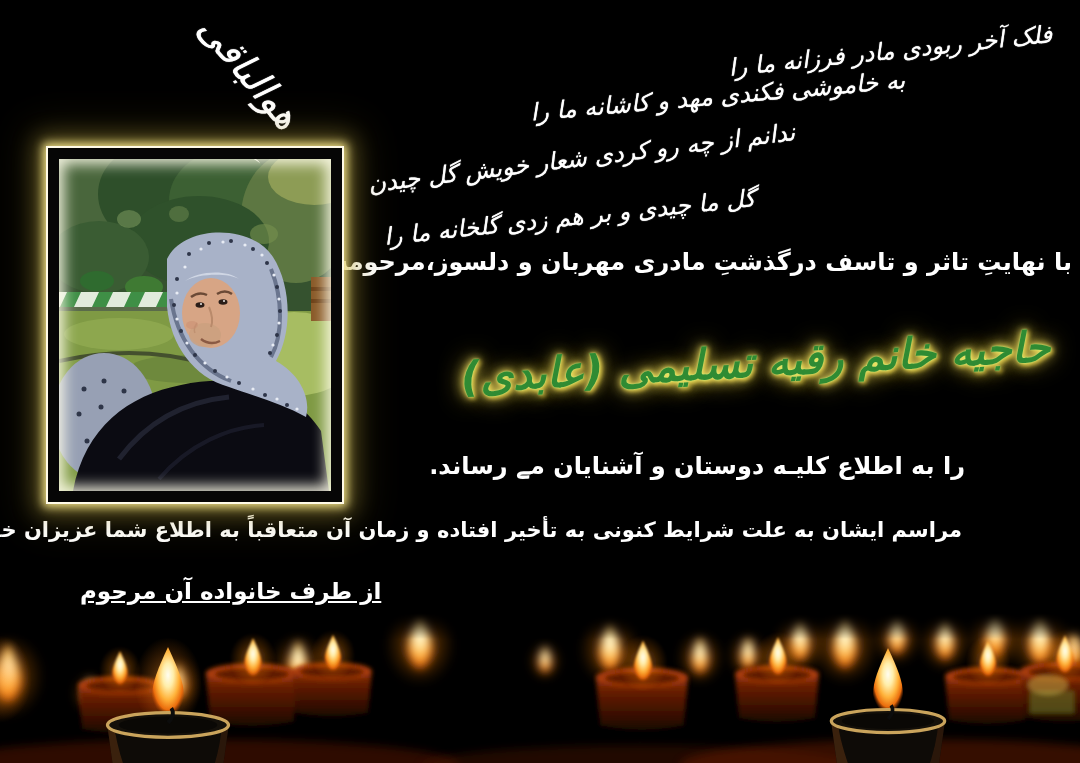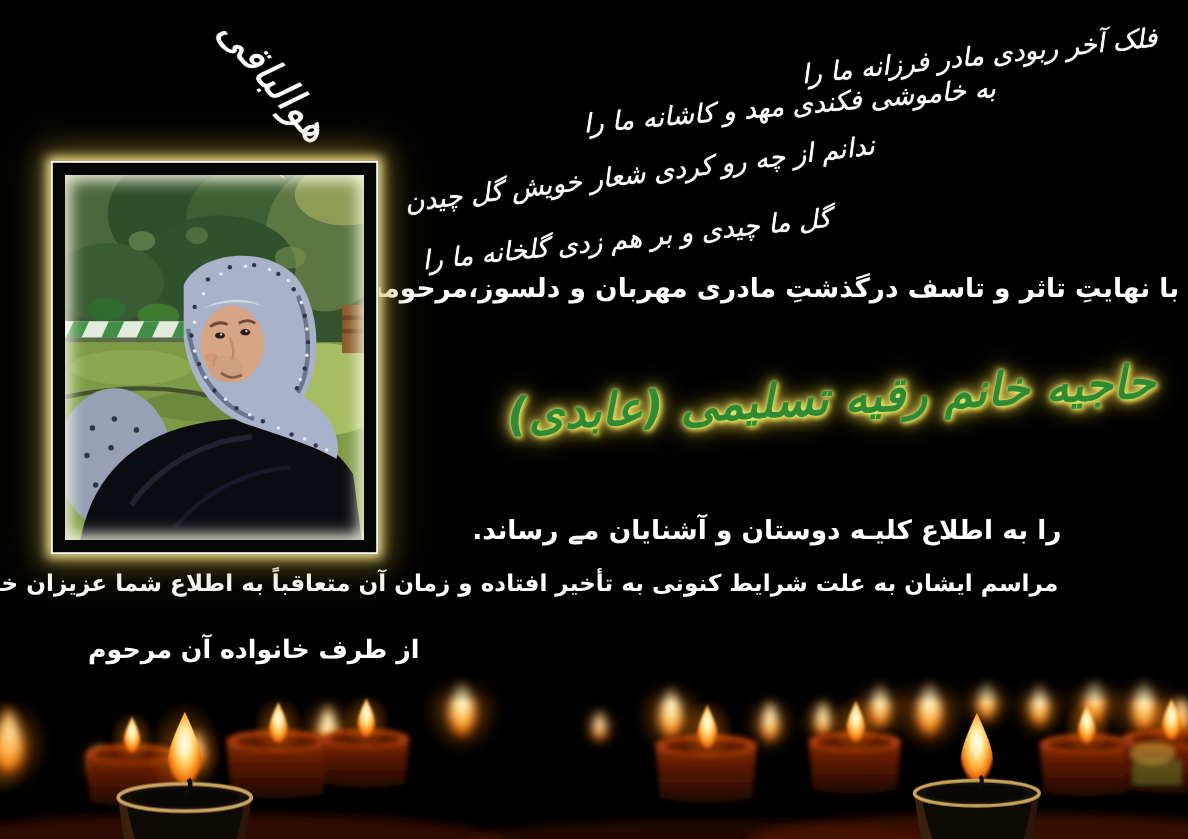--- a/index.html
+++ b/index.html
@@ -26,23 +26,23 @@
 
   .intro{right:8px;top:248px;font-size:24px;letter-spacing:-0.5px;}
 
   .deceased{
     right:30px;top:322px;font-size:42px;font-weight:bold;font-style:italic;
     color:#2f8b33;transform:rotate(-3deg);transform-origin:right center;
     text-shadow:0 0 2px #c6ef7a,0 0 7px #ffec6a,0 0 14px #ffec6a,
                 0 0 24px #e8c832,2px 2px 4px rgba(232,200,50,.7);
   }
 
-  .inform{left:515px;top:452px;width:450px;text-align:center;font-size:24px;margin-top:16px;}
+  .inform{left:515px;top:452px;width:450px;text-align:center;font-size:24px;}
   .postpone{left:118px;top:518px;width:844px;text-align:center;font-size:21px;}
-  .signature{left:80px;top:578px;font-size:23px;}
+  .signature{left:80px;top:578px;font-size:23px;text-decoration:underline;}
 
   
   .frame{
     position:absolute;left:46px;top:146px;width:298px;height:358px;
     box-sizing:border-box;background:#060606;border:2px solid #fffbe8;
     padding:11px;
     box-shadow:0 0 9px 3px rgba(246,230,140,.95),
                0 0 22px 9px rgba(196,172,70,.45),
                0 0 40px 18px rgba(150,130,40,.18);
   }

